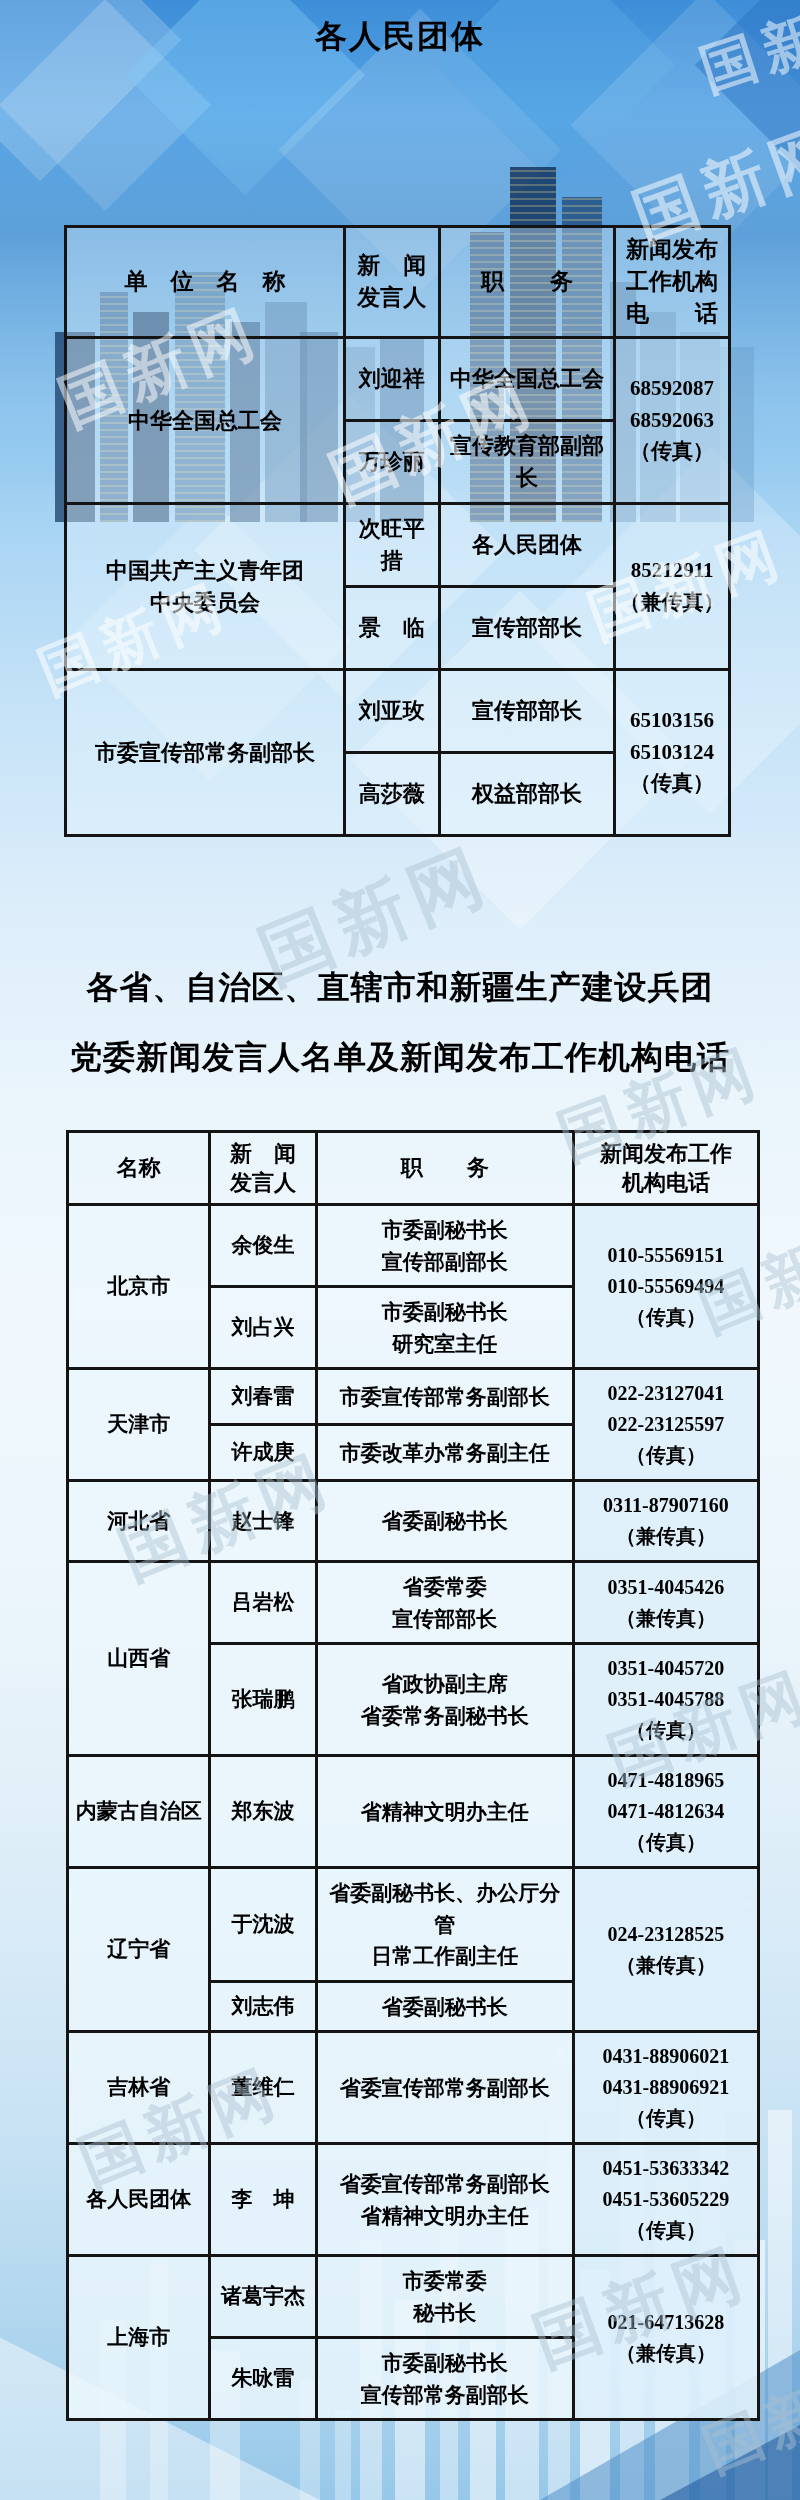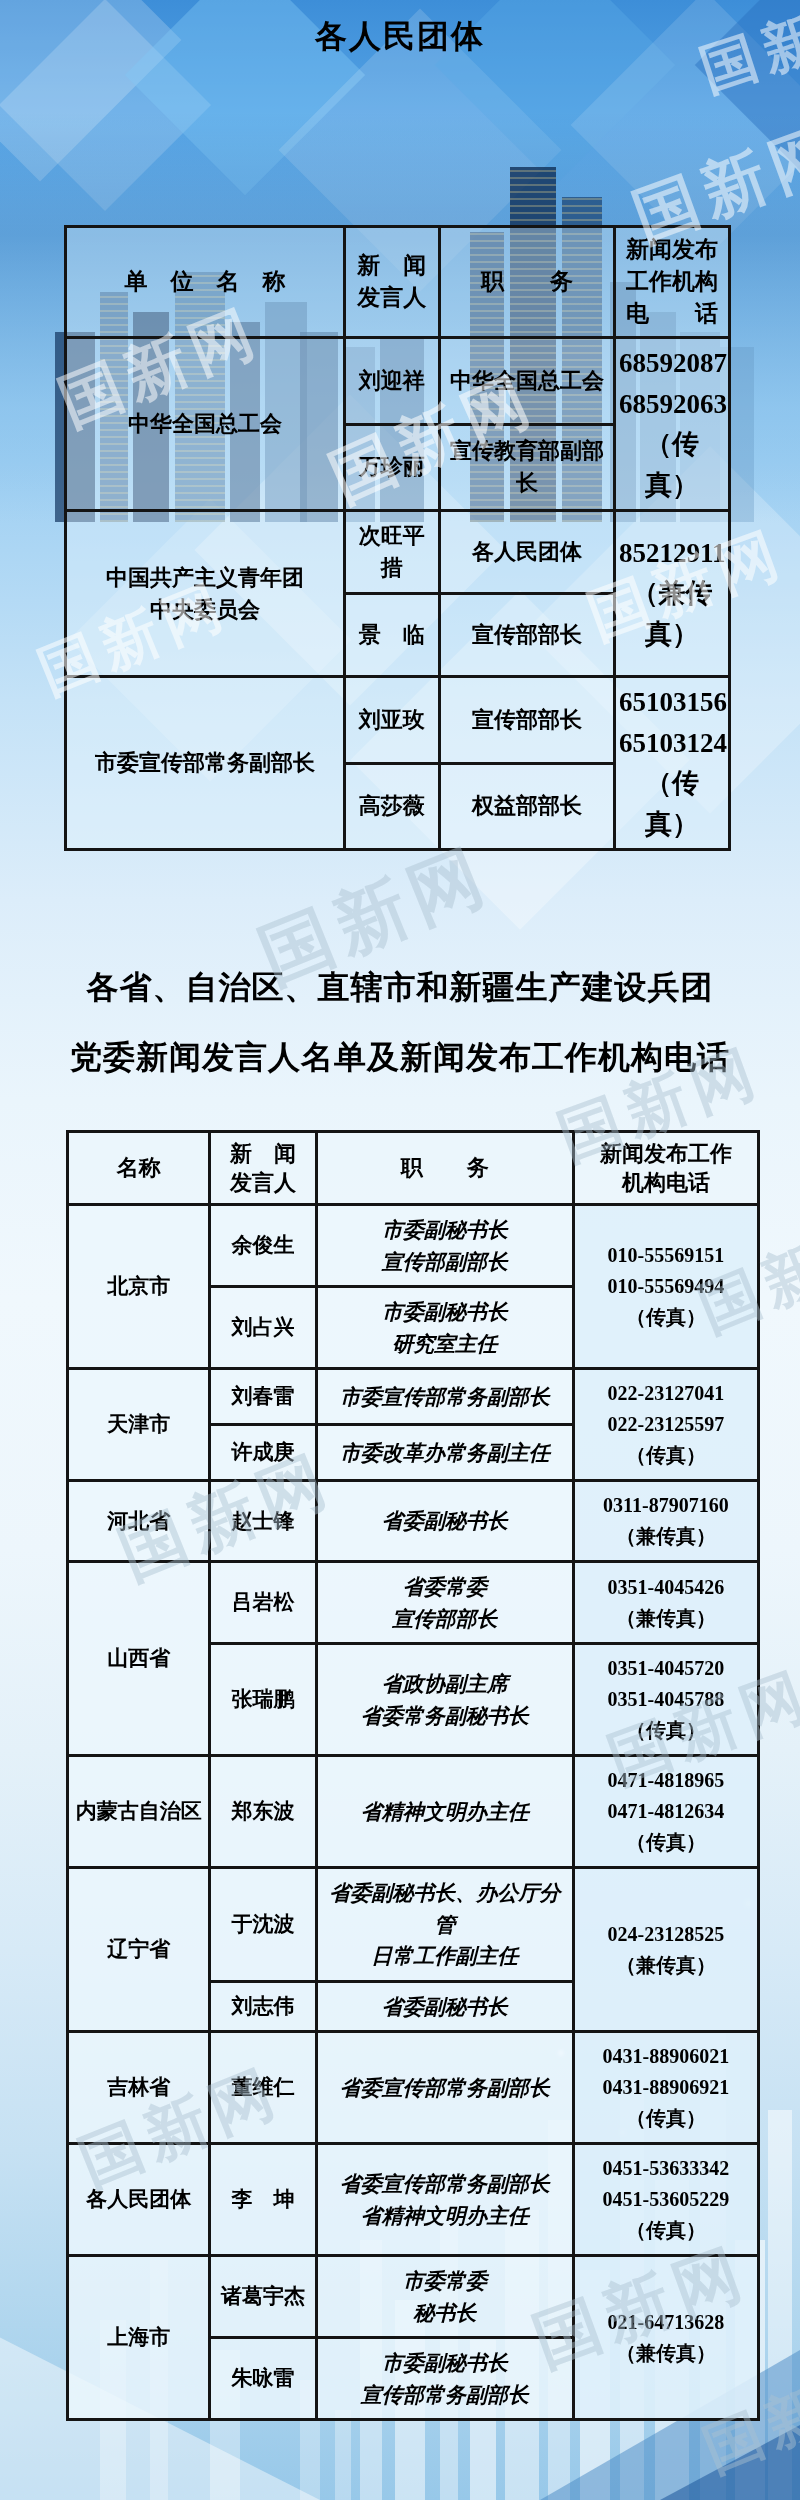--- a/index.html
+++ b/index.html
@@ -48,23 +48,23 @@
     background:rgba(212,236,250,.38);}
   #table1 td{height:72px;font-size:22px;line-height:1.45;padding:4px 3px;
     background:rgba(226,243,252,.42);}
   #table2{left:66px;top:1130px;width:694px;}
   #table2 th{height:62px;font-size:22px;line-height:1.32;padding:4px 2px;
     background:rgba(235,246,252,.85);}
   #table2 td{font-size:21px;line-height:1.36;padding:8px 3px;
     background:rgba(235,246,252,.82);}
   table.doc td.phone{font-family:"Liberation Serif","DejaVu Serif",serif;
     font-weight:700;}
-  #table1 td.phone{font-size:27px;line-height:1.5;background:rgba(219,239,251,.5);}
+  #table1 td.phone{font-size:21px;line-height:1.5;background:rgba(219,239,251,.5);}
   #table2 td.phone{font-size:20px;line-height:1.55;background:rgba(222,239,251,.9);}
-  #table2 td.pos{line-height:1.5;font-style:italic;}
+  #table2 td.pos{line-height:1.5;}
 </style>
 </head>
 <body>
 
 <div class="page">
 
   <div id="diamonds" class="decor" style="left:0;top:0;width:800px;height:900px;z-index:0;">
       <div class="diamond" style="left: -60px; top: -60px; width: 200px; height: 200px; background: rgba(255, 255, 255, 0.2);"></div>
       <div class="diamond" style="left: 30px; top: 30px; width: 150px; height: 150px; background: rgba(255, 255, 255, 0.18);"></div>
       <div class="diamond" style="left: 160px; top: -10px; width: 170px; height: 170px; background: rgba(130, 200, 245, 0.4);"></div>

